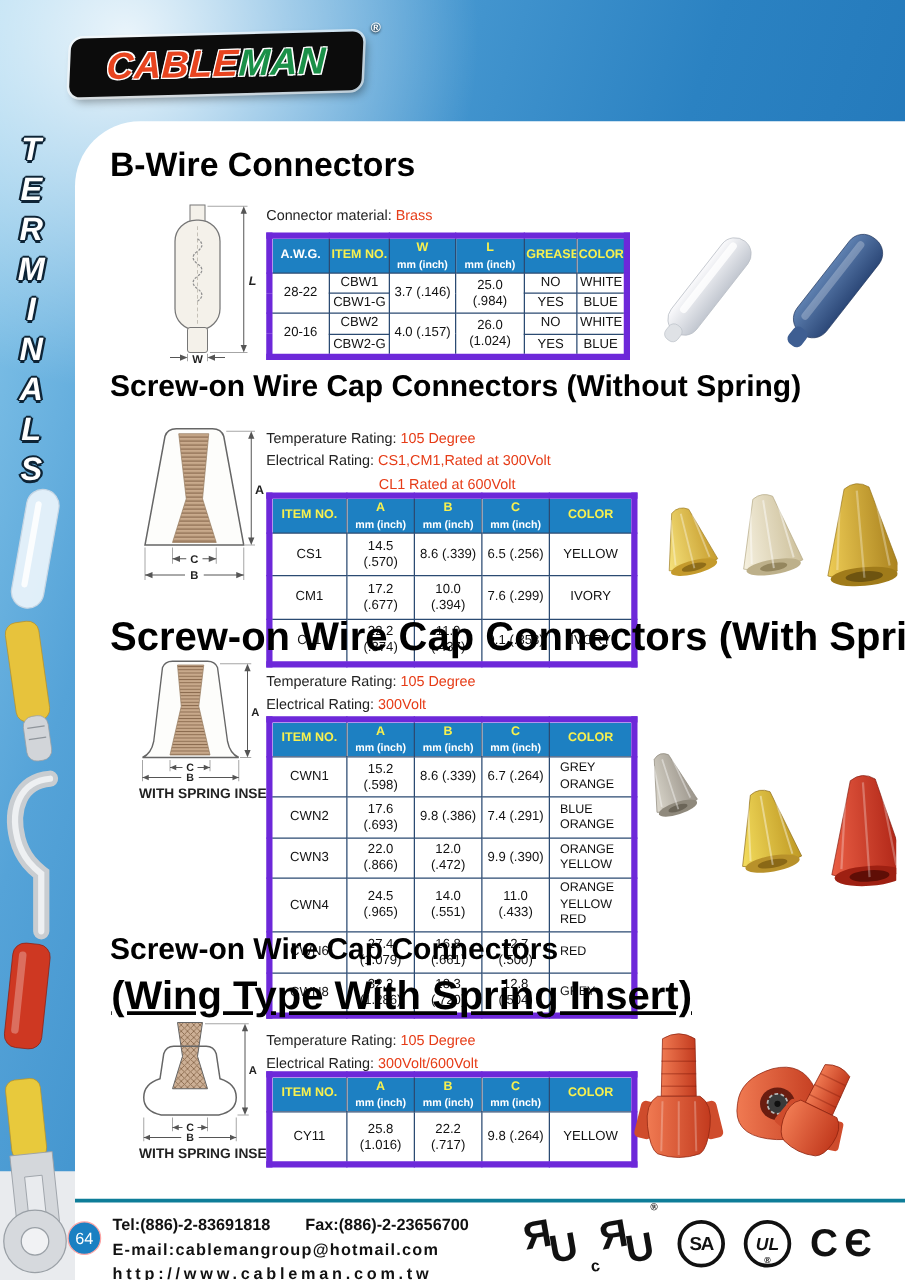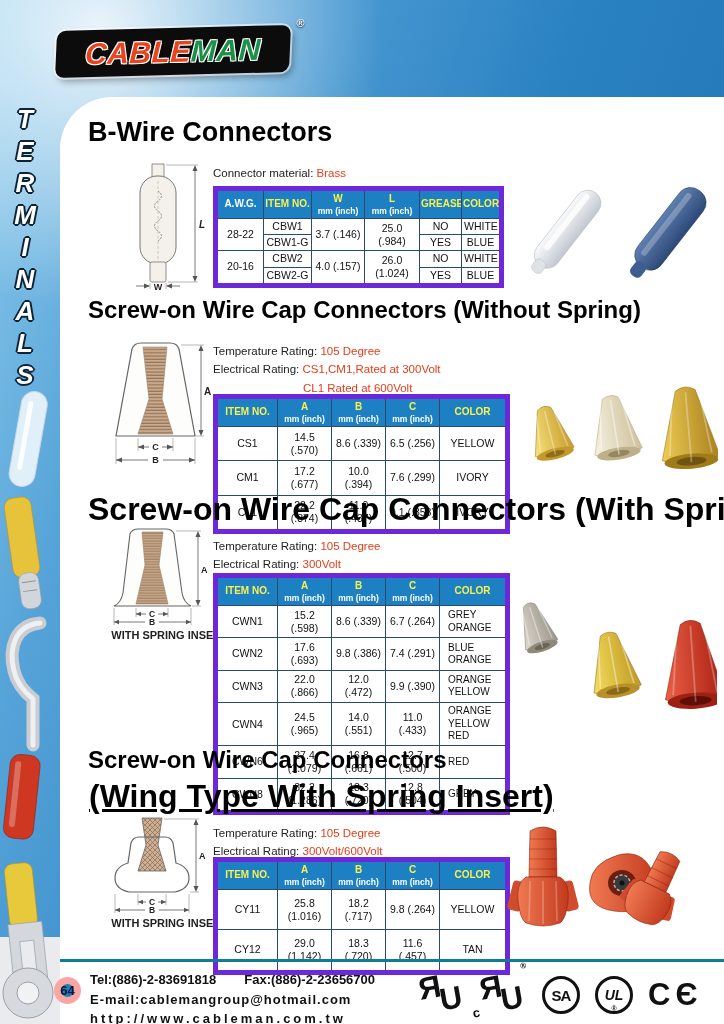--- a/index.html
+++ b/index.html
@@ -60,22 +60,22 @@
 .d4{left:35px;top:718px;}
 .dcap{position:absolute;font-size:11px;color:#222;width:150px;text-align:right;font-weight:bold;}
 .dcap3{left:18px;top:532px;}
 .dcap4{left:18px;top:820px;}
 .p1{left:452px;top:78px;}
 .p2{left:448px;top:288px;}
 .p3{left:442px;top:495px;}
 .p4{left:438px;top:720px;}
 
 .sep{position:absolute;left:0;right:0;top:862px;height:3px;background:#0e7d98;}
-.pagenum{position:absolute;left:-6px;top:880px;width:27px;height:27px;border-radius:50%;background:#1b80c2;color:#0f172a;
- font-weight:bold;font-size:13px;display:flex;align-items:center;justify-content:center;border:7px solid #fca5a5;}
+.pagenum{position:absolute;left:-6px;top:880px;width:27px;height:27px;border-radius:50%;background:#1b80c2;color:#ffffff;
+ font-weight:normal;font-size:13px;display:flex;align-items:center;justify-content:center;border:1px solid #fca5a5;}
 .contact{position:absolute;left:30px;top:873px;font-weight:bold;font-size:13px;color:#111;line-height:1.5;white-space:nowrap;}
 .gap{display:inline-block;width:28px;}
 .web{letter-spacing:3px;}
 .email{letter-spacing:1px;}
 .certs{position:absolute;left:360px;top:878px;display:flex;align-items:center;gap:15px;color:#111;}
 .ulmark{position:relative;width:46px;height:40px;transform:rotate(-10deg);font-weight:bold;color:#111;}
 .ulmark .rev{position:absolute;left:0;top:-7px;font-size:31px;transform:scaleX(-1);font-weight:900;}
 .ulmark .uu{position:absolute;left:19px;top:7px;font-size:31px;font-weight:900;}
 .culc{position:absolute;left:-11px;bottom:0;font-size:13px;font-weight:bold;}
 .culreg{position:absolute;right:-4px;top:-10px;font-size:8px;}
@@ -543,30 +543,23 @@
           <th><span>A</span><span class="hmm">mm (inch)</span></th>
           <th><span>B</span><span class="hmm">mm (inch)</span></th>
           <th><span>C</span><span class="hmm">mm (inch)</span></th>
           <th>COLOR</th>
         </tr>
       </thead>
       <tbody>
         <tr>
             <td>CY11</td>
             <td>25.8 (1.016)</td>
-            <td>18.2 (.717)</td>
+            <td>22.2 (.717)</td>
             <td>9.8 (.264)</td>
             <td>YELLOW</td>
-          </tr>
-        <tr>
-            <td>CY12</td>
-            <td>29.0 (1.142)</td>
-            <td>18.3 (.720)</td>
-            <td>11.6 (.457)</td>
-            <td>TAN</td>
           </tr>
       </tbody>
     </table>
 
     <svg class="photo p4" width="225" height="140" viewBox="0 0 225 140">
       <defs>
         <linearGradient id="go4" x1="0" y1="0" x2="1" y2="0">
             <stop offset="0" stop-color="#f07a52"></stop>
             <stop offset="1" stop-color="#c23a1e"></stop>
           </linearGradient>

